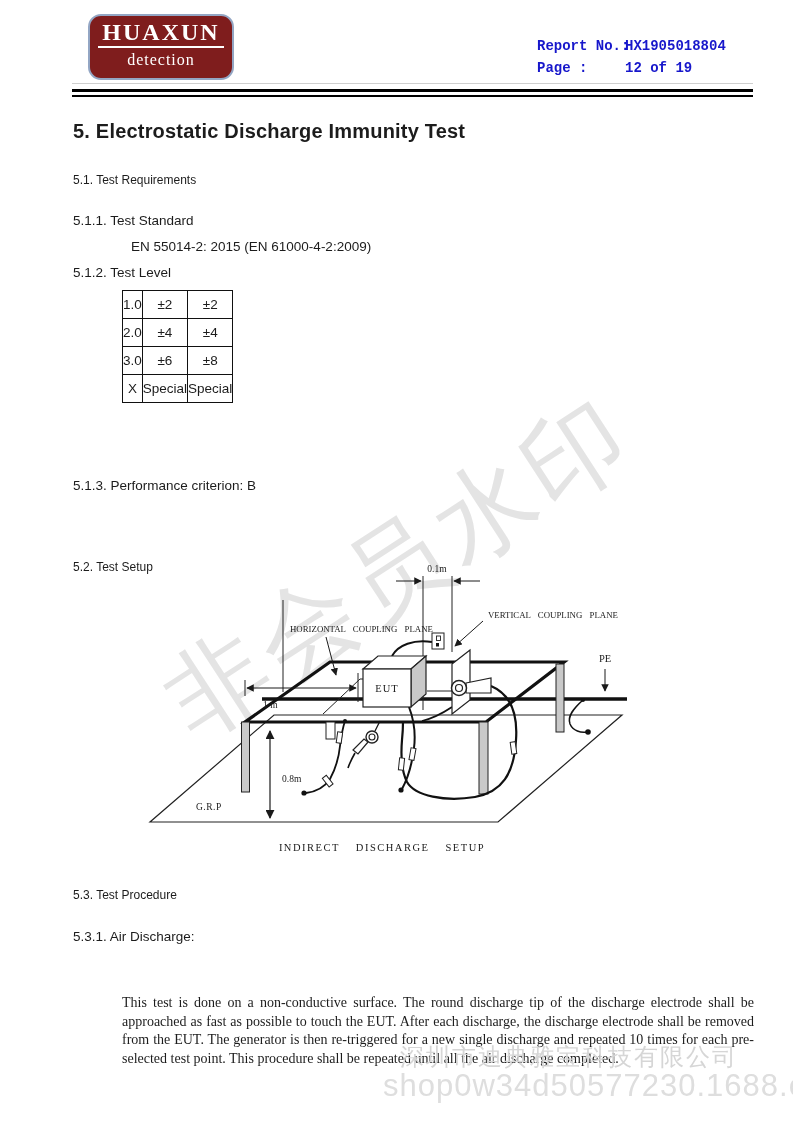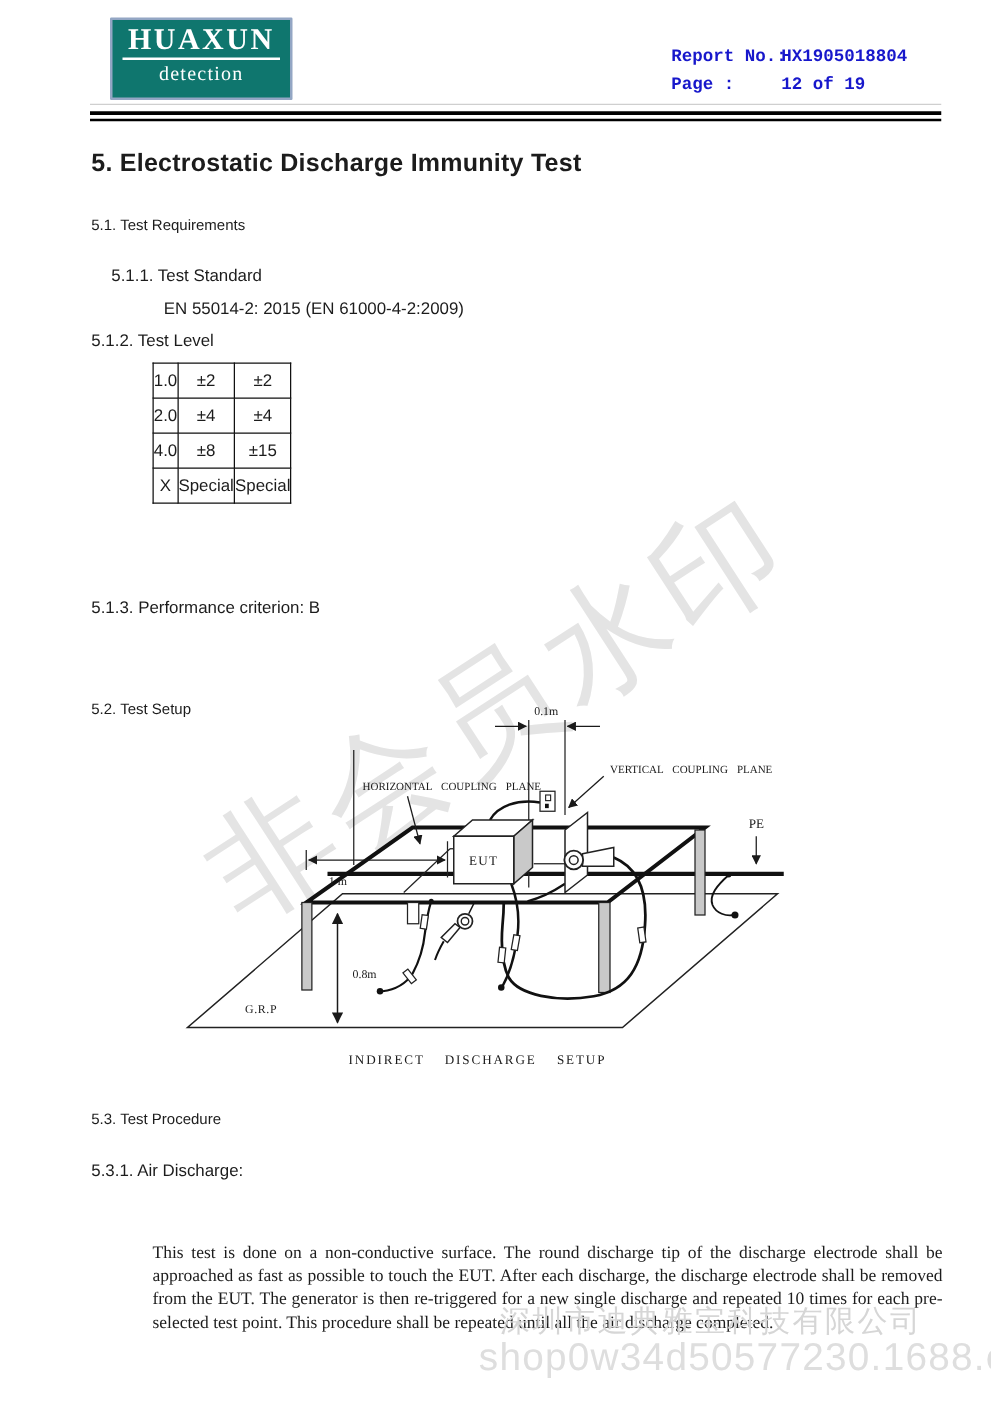--- a/index.html
+++ b/index.html
@@ -1,37 +1,37 @@
 <!DOCTYPE html>
 <html><head>
 <meta charset="utf-8">
 <style>
   html,body{margin:0;padding:0;background:#ffffff;}
   .page{position:relative;width:793px;height:1122px;background:#ffffff;overflow:hidden;
         font-family:"Liberation Sans",sans-serif;color:#1c1c1c;}
   .abs{position:absolute;}
   .z1{z-index:1;}
   
-  .logo{left:88px;top:14px;width:142px;height:62px;background:#0f766e;border:2px solid #93a6c4;
-        border-radius:1px;text-align:center;color:#ffffff;font-family:"Liberation Serif",serif;}
+  .logo{left:88px;top:14px;width:142px;height:62px;background:#7f1d1d;border:2px solid #93a6c4;
+        border-radius:13px;text-align:center;color:#ffffff;font-family:"Liberation Serif",serif;}
   .logo-l1{display:inline-block;font-size:24px;font-weight:bold;letter-spacing:2px;margin-top:3px;
            border-bottom:2px solid #ffffff;padding:0 4px 1px 4px;line-height:26px;}
   .logo-l2{font-size:16px;letter-spacing:1px;line-height:24px;}
   .rpt{left:537px;top:35px;font-family:"Liberation Mono",monospace;font-weight:bold;
        font-size:14px;color:#1717cb;line-height:22px;white-space:nowrap;}
   .rpt .lbl{display:inline-block;width:88px;}
   .rule0{left:72px;top:83px;width:681px;height:1px;background:#cfcfcf;}
   .rule1{left:72px;top:89px;width:681px;height:3px;background:#000000;}
   .rule2{left:72px;top:95px;width:681px;height:1.5px;background:#000000;}
   
   .h1{left:73px;top:120px;font-size:20px;font-weight:bold;letter-spacing:0.2px;}
   .h2{font-size:12px;}
   .h3{font-size:13.5px;}
   .s51{left:73px;top:173px;}
-  .s511{left:73px;top:213px;margin-left:16px;}
+  .s511{left:73px;top:213px;}
   .s511b{left:131px;top:239px;font-size:13.5px;}
   .s512{left:73px;top:265px;}
   .s513{left:73px;top:478px;}
   .s52{left:73px;top:560px;}
   .s53{left:73px;top:888px;}
   .s531{left:73px;top:929px;}
   .para{left:122px;top:994px;width:632px;font-size:14px;line-height:18.6px;text-align:justify;font-family:Liberation Serif, serif;}
   
   .lvl-table{left:122px;top:290px;border-collapse:collapse;table-layout:fixed;}
   .lvl-table td{border:1.5px solid #111111;text-align:center;vertical-align:middle;
@@ -81,23 +81,23 @@
       <td>1.0</td>
       <td>±2</td>
       <td>±2</td>
     </tr>
     <tr>
       <td>2.0</td>
       <td>±4</td>
       <td>±4</td>
     </tr>
     <tr>
-      <td>4.0</td>
+      <td>3.0</td>
+      <td>±6</td>
       <td>±8</td>
-      <td>±15</td>
     </tr>
     <tr>
       <td>X</td>
       <td>Special</td>
       <td>Special</td>
     </tr>
   </tbody>
     </table>
 
   <div class="abs z1 h3 s513">5.1.3. Performance criterion: B</div>

